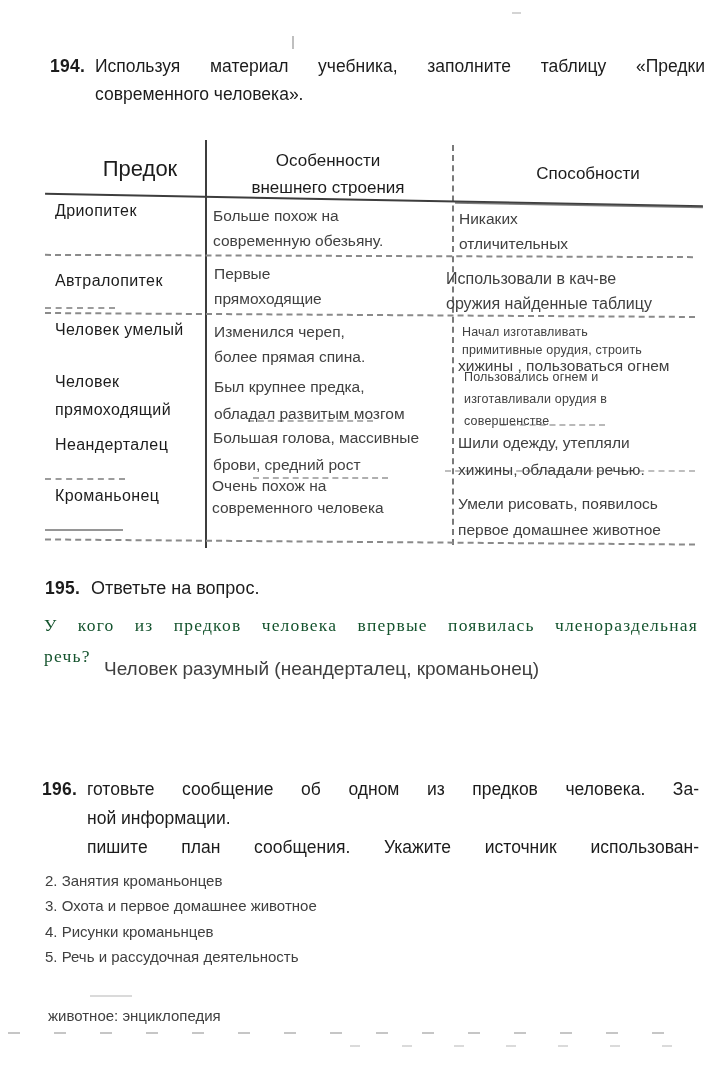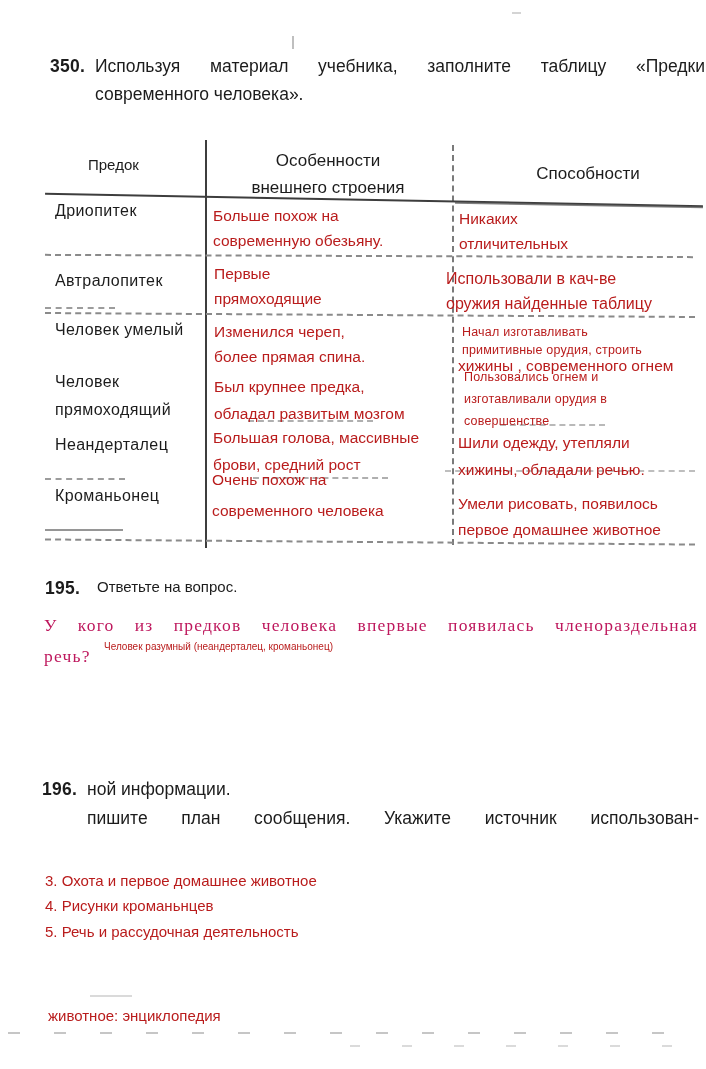--- a/index.html
+++ b/index.html
@@ -5,21 +5,21 @@
   html,body{margin:0;padding:0}
   body{
     width:706px;height:1069px;position:relative;overflow:hidden;
     background:#ffffff;color:#1f1f1f;
     font-family:"Liberation Sans",sans-serif;
   }
   .abs{position:absolute}
   .pre{white-space:pre-line}
   .num{font-weight:bold;letter-spacing:.3px}
   .print{color:#1c1c1c}
-  .answer{color:#b91c1c}
+  .answer{color:#404040}
   .jlast{text-align:justify;text-align-last:justify}
   .dash{border-top:2px dashed #8a8a8a}
   .dashlite{border-top:2px dashed #9c9c9c}
 
   
   #art-top-tick{left:292px;top:36px;width:2px;height:13px;background:#8a8a8a;opacity:.55}
   #art-top-dash{left:512px;top:12px;width:9px;height:2px;background:#aaa;opacity:.5}
   #art-src-dash{left:90px;top:995px;width:42px;height:2px;background:#bbb;opacity:.55}
   #art-bottom-1{left:8px;top:1032px;width:690px;height:2px;opacity:.5;
     background:repeating-linear-gradient(90deg,#8d8d8d 0 12px,transparent 12px 46px)}
@@ -41,21 +41,21 @@
   #sep-2b{left:45px;top:307px;width:70px}
   #fr-a{left:248px;top:420px;width:125px;opacity:.8}
   #fr-b{left:500px;top:424px;width:105px;opacity:.7}
   #fr-c{left:253px;top:477px;width:135px;opacity:.8}
   #sep-3a{left:45px;top:478px;width:80px}
   #sep-3b{left:445px;top:470px;width:250px;opacity:.65}
   #sep-4{left:45px;top:541px;width:650px;transform:rotate(.45deg)}
   #sep-4b{left:45px;top:529px;width:78px;height:2px;background:#7c7c7c;opacity:.8}
 
   
-  #h-ancestor{left:88px;top:156px;width:140px;text-align:left;font-size:15px}
+  #h-ancestor{left:70px;top:156px;width:140px;text-align:center;font-size:22px}
   #h-features{left:210px;top:147px;width:236px;text-align:center;font-size:17px;line-height:27px}
   #h-abilities{left:468px;top:164px;width:240px;text-align:center;font-size:17px}
 
   
   .acell{font-size:16px;letter-spacing:.4px}
   .fcell{font-size:15.5px;line-height:25px}
   .bcell{font-size:15.5px;line-height:25px}
   .smallcell{font-size:12.5px;line-height:18px;letter-spacing:.2px}
   #r1-a{left:55px;top:202px}
   #r1-f{left:213px;top:203px}
@@ -67,46 +67,46 @@
   #r3-f{left:214px;top:319px}
   #r3-b{left:462px;top:323px}
   #r3-bx{left:458px;top:357px;font-size:15.5px}
   #r4-a{left:55px;top:368px;line-height:28px}
   #r4-f{left:214px;top:373px;line-height:27px}
   #r4-b{left:464px;top:366px;line-height:22px}
   #r5-a{left:55px;top:436px}
   #r5-f{left:213px;top:424px;line-height:27px}
   #r5-b{left:458px;top:429px;line-height:27px}
   #r6-a{left:55px;top:487px}
-  #r6-f{left:212px;top:464px;line-height:31px}
+  #r6-f{left:212px;top:475px;line-height:22px}
   #r6-b{left:458px;top:491px;line-height:26px}
 
   
   #n195{left:45px;top:578px;font-size:17.5px}
-  #t195{left:97px;top:578px;font-size:15px}
-  .serifq{font-family:"Liberation Serif",serif;color:#be185d;font-size:17.5px;letter-spacing:1.2px}
+  #t195{left:91px;top:578px;font-size:18px}
+  .serifq{font-family:"Liberation Serif",serif;color:#14532d;font-size:17.5px;letter-spacing:1.2px}
   #q195-l1{left:44px;top:615px;width:654px}
   #q195-l2{left:44px;top:646px}
-  #ans195{left:104px;top:641px;font-size:10px}
+  #ans195{left:104px;top:658px;font-size:19px}
 
   
   #n196{left:42px;top:779px;font-size:17.5px}
   #t196{left:87px;top:779px;width:612px;font-size:17.5px}
   #t196 .bodyline{height:29px}
   #plan196{left:45px;top:872px;font-size:15px}
   #plan196 .planline{height:25.4px}
   #src196{left:48px;top:1007px;font-size:15px}
 </style>
 </head>
 <body>
 
 <div class="abs" id="art-top-tick"></div>
 <div class="abs" id="art-top-dash"></div>
 
-<div class="abs num print" id="n194">350.</div>
+<div class="abs num print" id="n194">194.</div>
 <div class="abs print jlast" id="t194-l1">Используя материал учебника, заполните таблицу «Предки</div>
 <div class="abs print" id="t194-l2">современного человека».</div>
 
 <div class="abs" id="vline-1"></div>
 <div class="abs" id="vline-2"></div>
 <div class="abs" id="hline-header"></div>
 <div class="abs" id="hline-header2"></div>
 <div class="abs dash" id="sep-1"></div>
 <div class="abs dash" id="sep-2"></div>
 <div class="abs dashlite" id="sep-2b"></div>
@@ -133,21 +133,21 @@
 <div class="abs fcell answer pre" id="r2-f">Первые
 прямоходящие</div>
 <div class="abs bcell answer pre" id="r2-b">Использовали в кач-ве
 оружия найденные таблицу</div>
 
 <div class="abs acell print pre" id="r3-a">Человек умелый</div>
 <div class="abs fcell answer pre" id="r3-f">Изменился череп,
 более прямая спина.</div>
 <div class="abs smallcell answer pre" id="r3-b">Начал изготавливать
 примитивные орудия, строить</div>
-<div class="abs answer" id="r3-bx">хижины , современного огнем</div>
+<div class="abs answer" id="r3-bx">хижины , пользоваться огнем</div>
 
 <div class="abs acell print pre" id="r4-a">Человек
 прямоходящий</div>
 <div class="abs fcell answer pre" id="r4-f">Был крупнее предка,
 обладал развитым мозгом</div>
 <div class="abs smallcell answer pre" id="r4-b">Пользовались огнем и
 изготавливали орудия в
 совершенстве</div>
 
 <div class="abs acell print pre" id="r5-a">Неандерталец</div>
@@ -163,24 +163,26 @@
 первое домашнее животное</div>
 
 <div class="abs num print" id="n195">195.</div>
 <div class="abs print" id="t195">Ответьте на вопрос.</div>
 <div class="abs serifq jlast" id="q195-l1">У кого из предков человека впервые появилась членораздельная</div>
 <div class="abs serifq" id="q195-l2">речь?</div>
 <div class="abs answer" id="ans195">Человек разумный (неандерталец, кроманьонец)</div>
 
 <div class="abs num print" id="n196">196.</div>
 <div class="abs print" id="t196">
+  <div class="bodyline jlast">готовьте сообщение об одном из предков человека. За-</div>
   <div class="bodyline">ной информации.</div>
   <div class="bodyline jlast">пишите план сообщения. Укажите источник использован-</div>
 </div>
 <div class="abs answer" id="plan196">
+  <div class="planline">2. Занятия кроманьонцев</div>
   <div class="planline">3. Охота и первое домашнее животное</div>
   <div class="planline">4. Рисунки кроманьнцев</div>
   <div class="planline">5. Речь и рассудочная деятельность</div>
 </div>
 <div class="abs answer" id="src196">животное: энциклопедия</div>
 
 <div class="abs" id="art-src-dash"></div>
 <div class="abs" id="art-bottom-1"></div>
 <div class="abs" id="art-bottom-2"></div>
 

